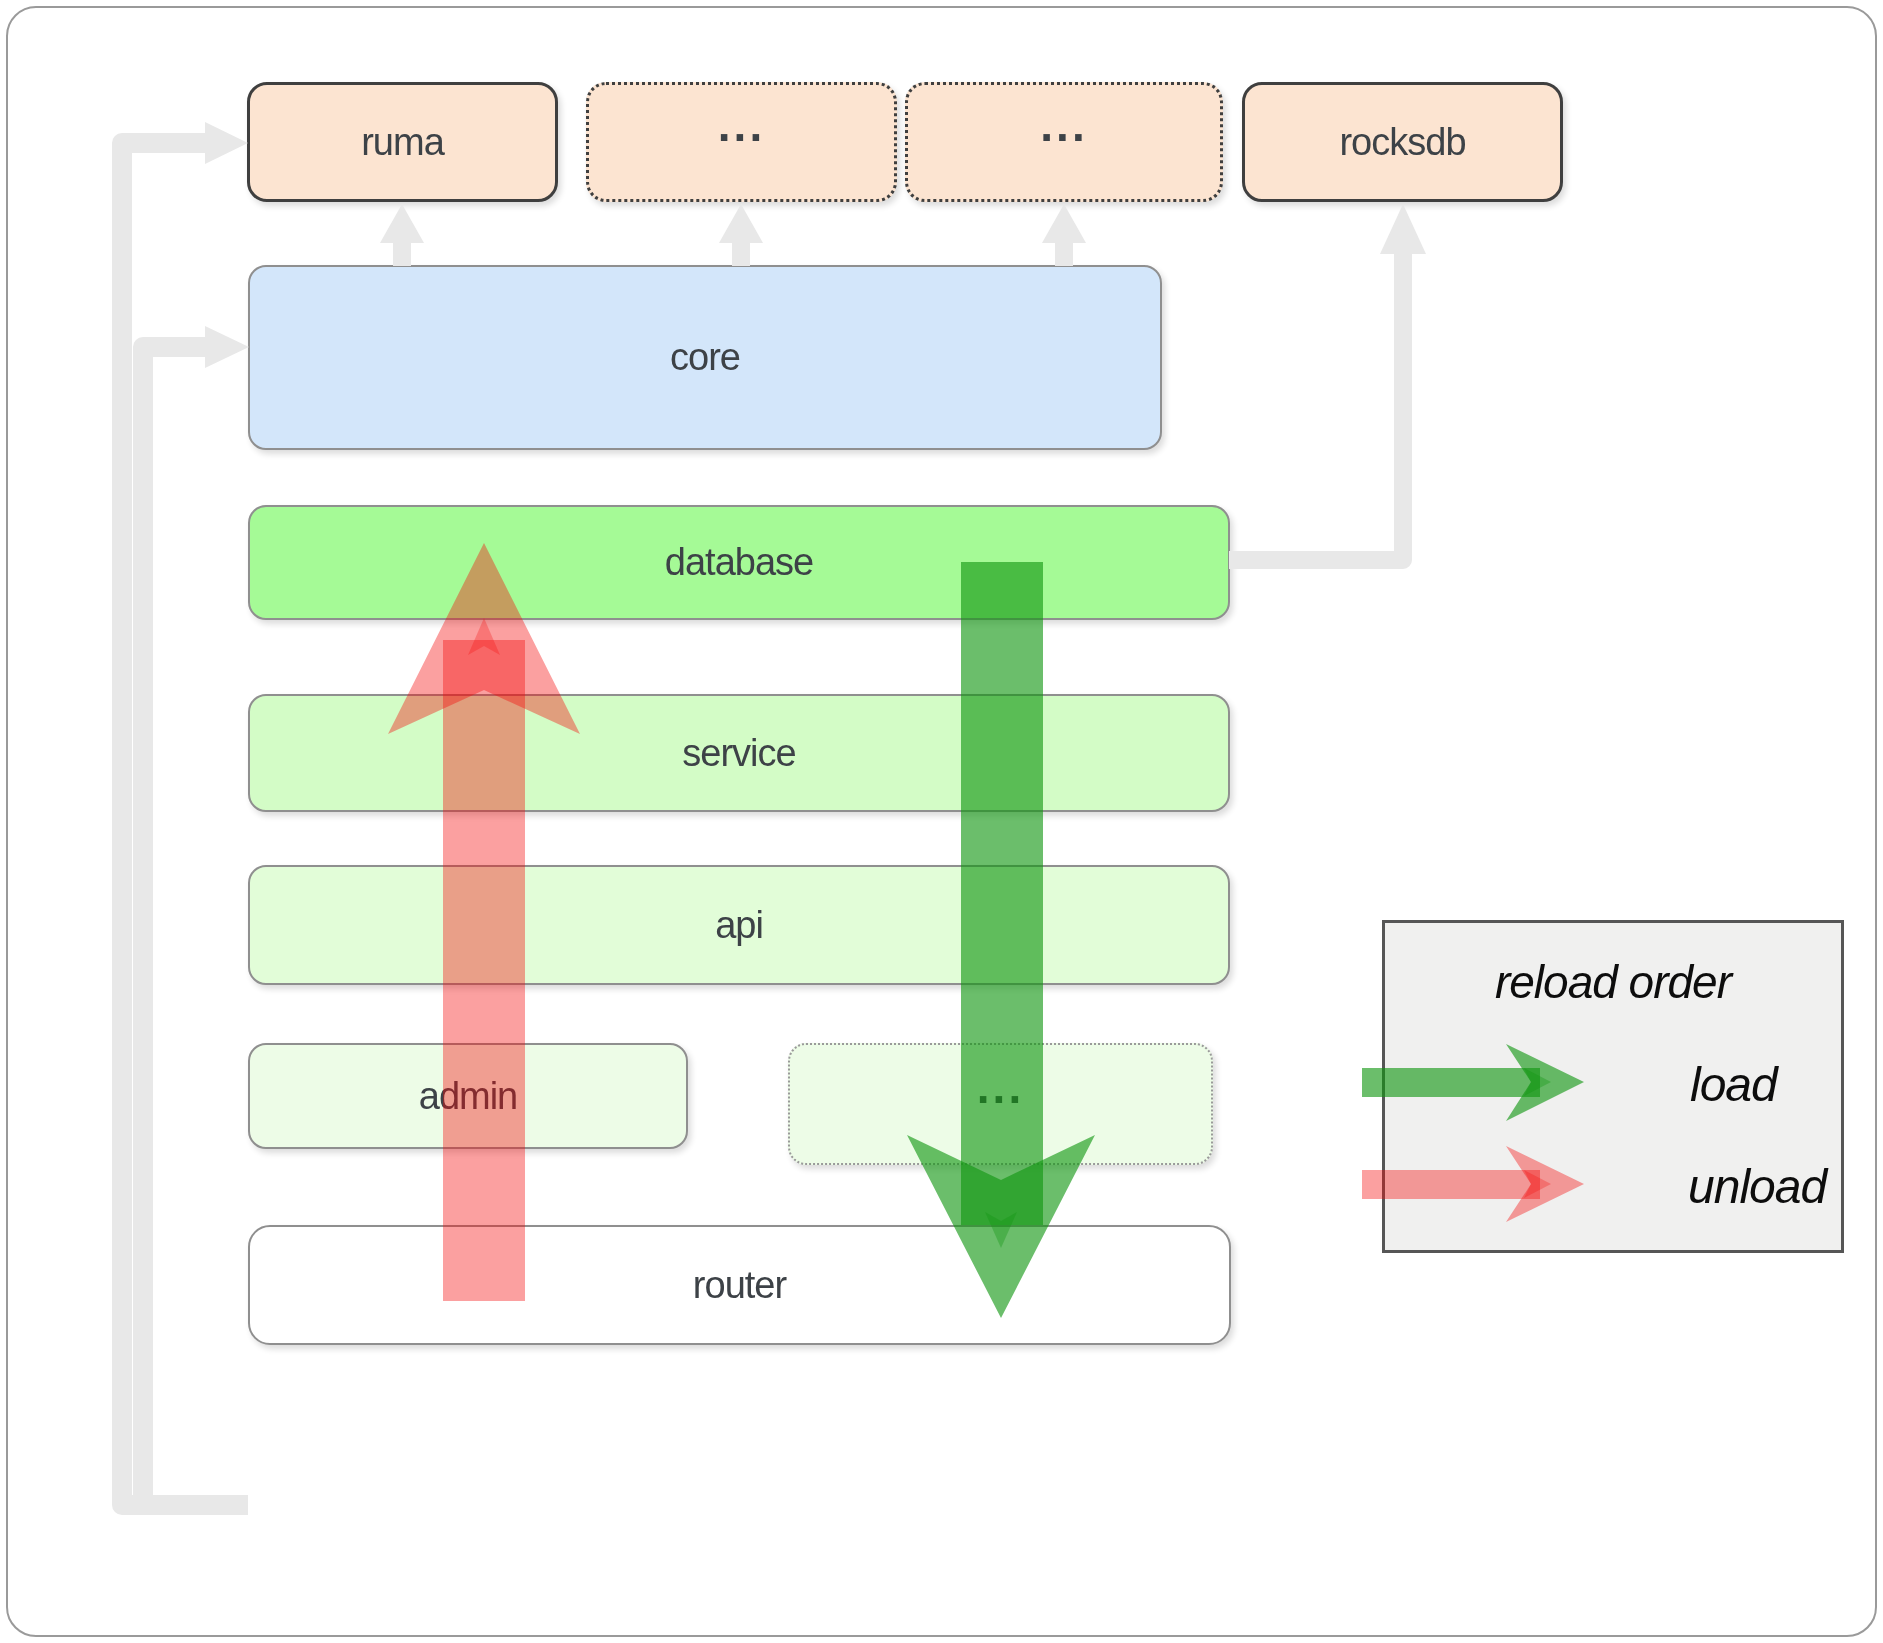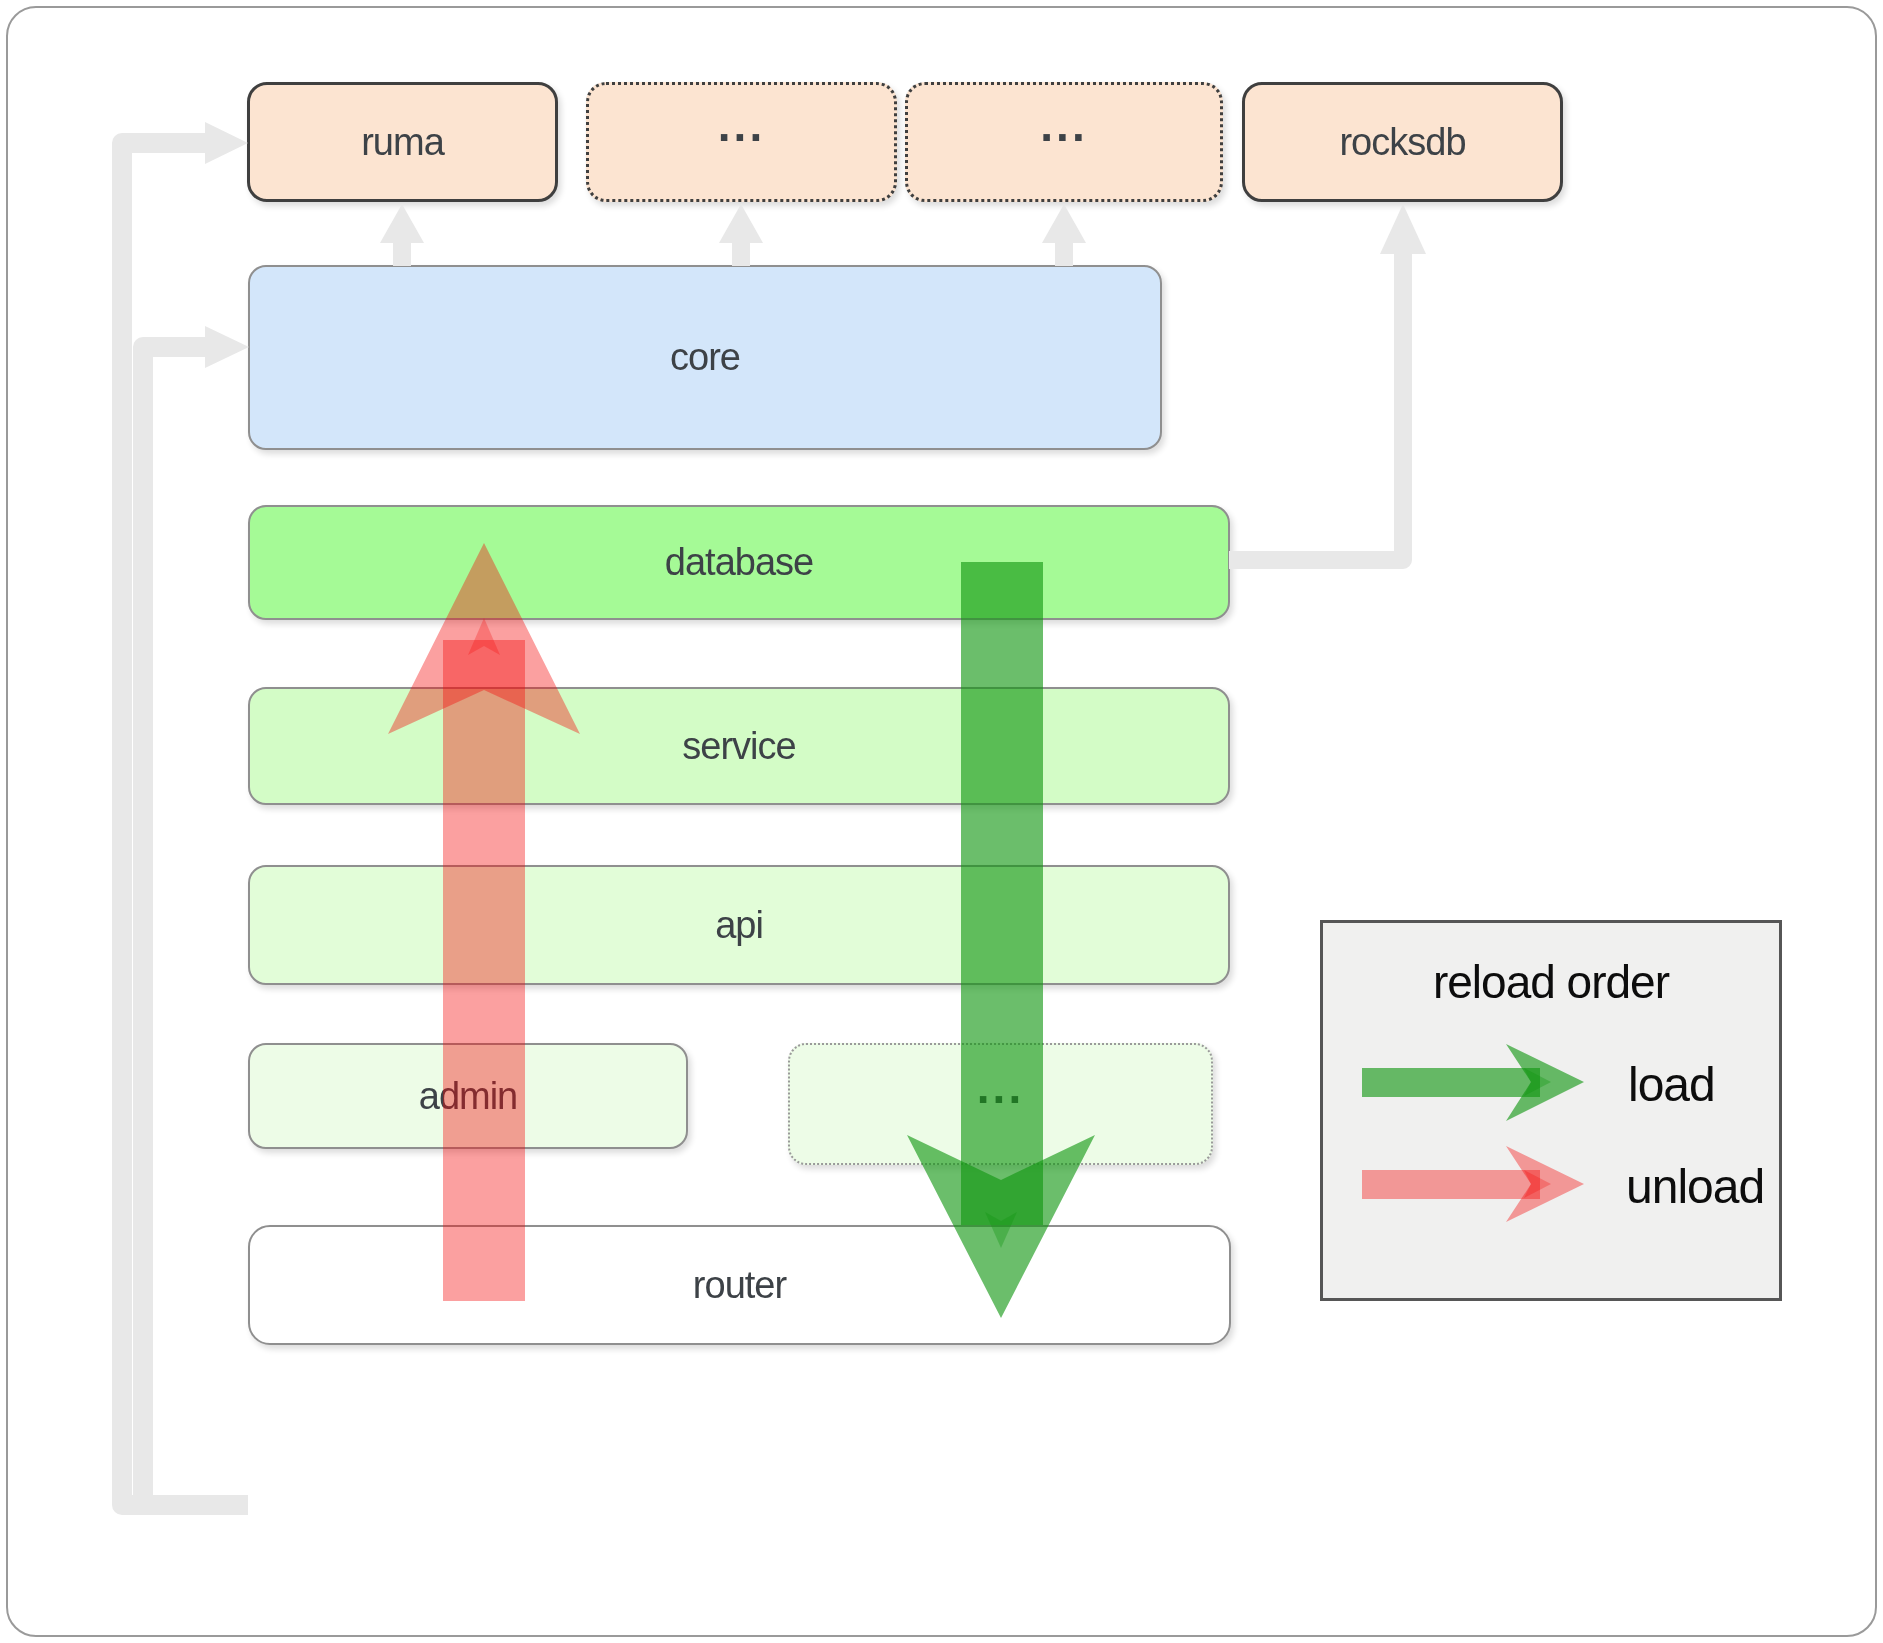--- a/index.html
+++ b/index.html
@@ -21,38 +21,38 @@
     white-space:nowrap;
   }
   .peach  { background:var(--peach-fill,#fce4d1); }
   .solid-dark  { border:3px solid var(--dark-border,#3f3f3f); border-radius:20px; }
   .dotted-dark { border:3px dotted var(--dark-border,#3f3f3f); border-radius:20px; }
   .dotted-gray { border:2px dotted var(--mid-dotted-border,#9a9a9a); }
   .gray-border { border:2px solid var(--gray-border,#8f8f8f); }
   .dots .lbl { font-size:46px; font-weight:700; letter-spacing:3px; transform:translateY(-32%); }
   .core-box     { background:var(--core-fill,#d3e6fa); }
   .database-box { background:var(--database-fill,#a5fa96); }
-  .service-box  { background:var(--service-fill,#d3fcc6); }
+  .service-box  { background:var(--service-fill,#d3fcc6);margin-top:7px; }
   .api-box      { background:var(--api-fill,#e2fdd8);text-align:center; }
   .admin-box    { background:var(--admin-fill,#edfce7); }
   .router-box   { background:var(--router-fill,#ffffff); }
   .conduwuit-box{ background:var(--conduwuit-fill,#0b4d91); border:2px solid var(--conduwuit-border,#0c1524); border-radius:16px; }
   .conduwuit-box .lbl { color:var(--conduwuit-text,#ffffff); font-weight:700; }
   .overlay { position:absolute; left:0; top:0; z-index:5; pointer-events:none; }
   .conn  { stroke:var(--connector-gray,#e8e8e8); stroke-width:20; fill:none; stroke-linejoin:round; }
   .conn2 { stroke:var(--connector-gray,#e8e8e8); stroke-width:18; fill:none; stroke-linejoin:round; }
   .connfill { fill:var(--connector-gray,#e8e8e8); }
   .red    { fill:var(--unload-red,#f50a0a); fill-opacity:0.39; }
   .redm   { fill:var(--unload-red,#f50a0a); fill-opacity:0.28; }
   .green  { fill:var(--load-green,#109610); fill-opacity:0.62; }
   .greenm { fill:var(--load-green,#109610); fill-opacity:0.35; }
   .legend {
-    position:absolute; left:1320px; top:920px; width:462px; height:381px;
+    position:absolute; left:1382px; top:920px; width:462px; height:333px;
     background:var(--legend-bg,#f0f0ef); border:3px solid var(--legend-border,#565656);
-    box-sizing:border-box; z-index:1;
+    box-sizing:border-box; z-index:1;font-style:italic;
   }
   .legend-title {
     position:absolute; left:0; top:32px; width:100%; text-align:center;
     font-size:46px; color:var(--legend-text,#0d0d0d); letter-spacing:-1px;
   }
   .legend-label {
     position:absolute; font-size:48px; color:var(--legend-text,#0d0d0d);
     line-height:44px; letter-spacing:-1px;
   }
 </style>

